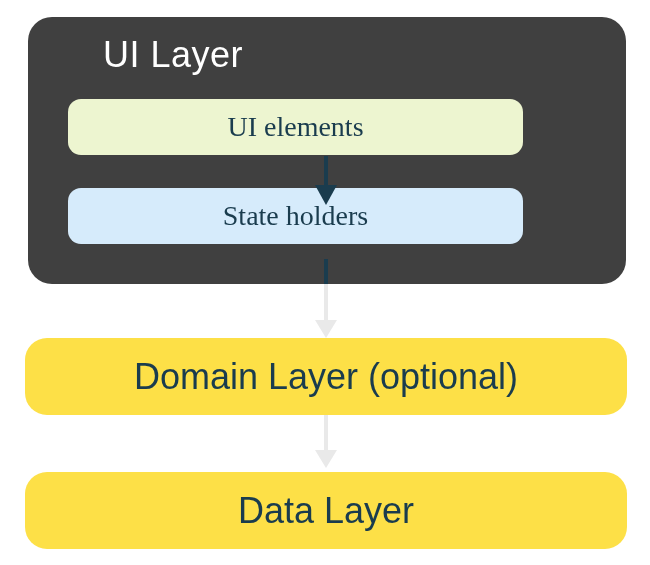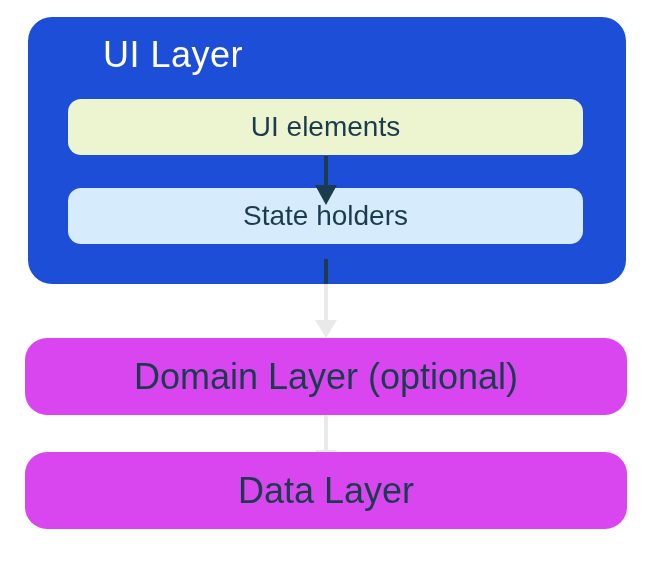--- a/index.html
+++ b/index.html
@@ -16,69 +16,70 @@
     overflow: hidden;
   }
 
   
   .ui-layer-box {
     position: absolute;
     left: 28px;
     top: 17px;
     width: 598px;
     height: 267px;
-    background: #1d4ed8;
+    background: #404040;
     border-radius: 24px;
   }
   .ui-layer-title {
     position: absolute;
     left: 75px;
     top: 16px;
     font-size: 36px;
     line-height: 44px;
     color: #ffffff;
     letter-spacing: 0.5px;
   }
   .inner-box {
     position: absolute;
     left: 40px;
-    width: 515px;
+    width: 455px;
     height: 56px;
     border-radius: 13px;
     display: flex;
     align-items: center;
     justify-content: center;
     font-size: 28px;
     color: #1a3c4e;
+    font-family: Liberation Serif, serif;
   }
   .inner-box.ui-elements {
     top: 82px;
     background: #edf5d0;
   }
   .inner-box.state-holders {
     top: 171px;
     background: #d6ebfb;
   }
 
   
   .layer-box {
     position: absolute;
     left: 25px;
     width: 602px;
     height: 77px;
-    background: #d946ef;
+    background: #fde047;
     border-radius: 22px;
     display: flex;
     align-items: center;
     justify-content: center;
     font-size: 36px;
     color: #1a3c4e;
   }
   .layer-box.domain { top: 338px; }
-  .layer-box.data   { top: 452px; }
+  .layer-box.data   { top: 472px; }
 
   
   .arrow-line {
     position: absolute;
     width: 4px;
     left: 324px; 
   }
   .arrow-line.dark  { background: #1a3c4e; }
   .arrow-line.light { background: #e9e9e9; }
 

